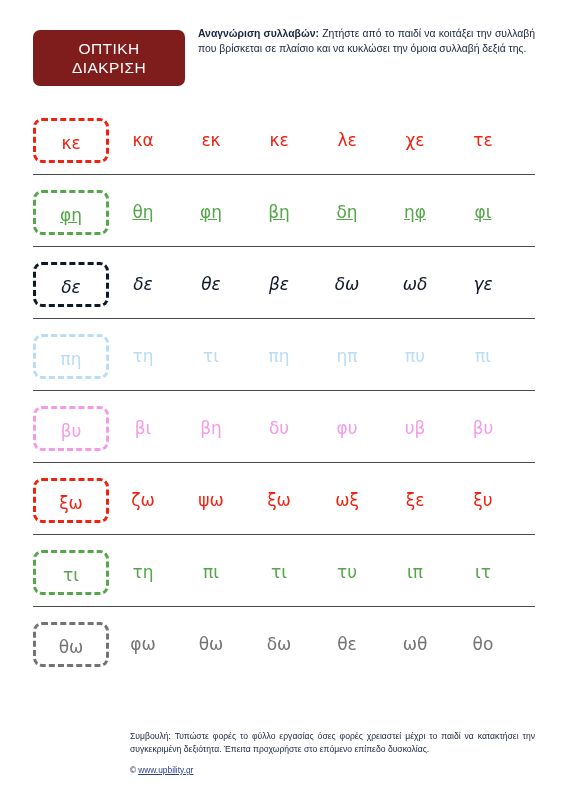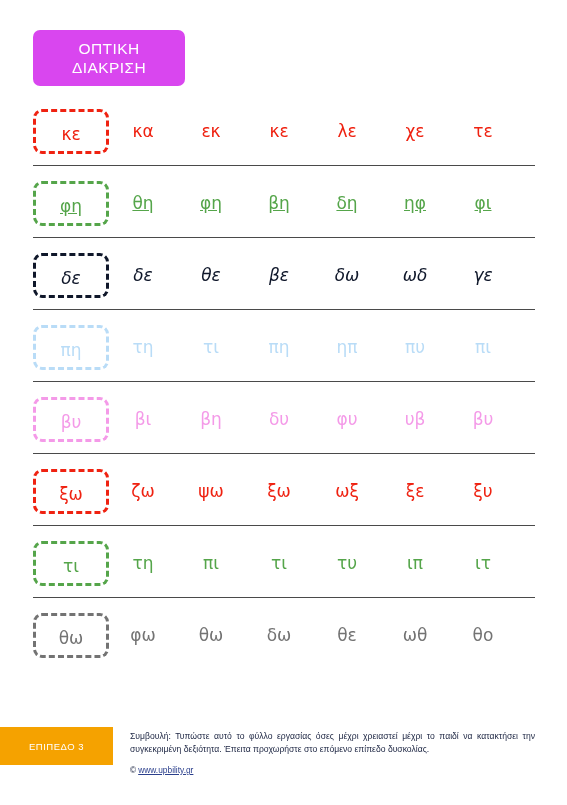--- a/index.html
+++ b/index.html
@@ -20,21 +20,21 @@
   .header {
     position: absolute;
     left: 0; top: 0;
     width: 567px;
     height: 100px;
   }
   .title-badge {
     position: absolute;
     left: 33px; top: 30px;
     width: 152px; height: 56px;
-    background: #d946ef;
+    background: #7f1d1d;
     border-radius: 7px;
     display: flex;
     flex-direction: column;
     align-items: center;
     justify-content: center;
     color: #ffffff;
     font-size: 15.5px;
     line-height: 19px;
     letter-spacing: 0.4px;
     font-family: "Liberation Sans", sans-serif;
@@ -51,21 +51,21 @@
     color: #1a2340;
     font-family: "Liberation Sans", sans-serif;
   }
   .instructions .lead {
     font-weight: bold;
   }
 
   
   .rows {
     position: absolute;
-    left: 0; top: 103px;
+    left: 0; top: 112px;
     width: 567px;
   }
   .row {
     position: relative;
     height: 72px;
   }
   .row-inner {
     position: absolute;
     left: 33px; top: 0;
     width: 502px;
@@ -142,20 +142,23 @@
     color: #2b3f8c;
   }
 </style>
 </head>
 <body>
 
 <div class="header">
   <div class="title-badge">
     <span>ΟΠΤΙΚΗ</span>
     <span>ΔΙΑΚΡΙΣΗ</span>
+  </div>
+  <div class="instructions">
+    <span class="lead">Αναγνώριση συλλαβών:</span><span> Ζητήστε από το παιδί να κοιτάξει την συλλαβή που βρίσκεται σε πλαίσιο και να κυκλώσει την όμοια συλλαβή δεξιά της.</span>
   </div>
 </div>
 
 <div class="rows" id="rows-container">
     <div class="row">
       <div class="row-inner" style="color: rgb(239, 34, 17);">
         <div class="cell target">κε</div>
         <div class="cell">κα</div>
         <div class="cell">εκ</div>
         <div class="cell">κε</div>
@@ -244,23 +247,20 @@
         <div class="cell">θω</div>
         <div class="cell">δω</div>
         <div class="cell">θε</div>
         <div class="cell">ωθ</div>
         <div class="cell">θο</div>
       </div>
     </div>
   </div>
 
 <div class="footer">
-  <div class="level-badge">
-    <span>ΕΠΙΠΕΔΟ 3</span>
-  </div>
   <div class="tip">
-    <span class="lead">Συμβουλή:</span><span> Τυπώστε αυτό το φύλλο εργασίας όσες μέχρι χρειαστεί μέχρι το παιδί να κατακτήσει την συγκεκριμένη δεξιότητα. Έπειτα προχωρήστε στο επόμενο επίπεδο δυσκολίας.</span>
+    <span class="lead">Συμβουλή:</span><span> Τυπώστε φορές το φύλλο εργασίας όσες φορές χρειαστεί μέχρι το παιδί να κατακτήσει την συγκεκριμένη δεξιότητα. Έπειτα προχωρήστε στο επόμενο επίπεδο δυσκολίας.</span>
   </div>
   <div class="credit">
     <span>©</span>
     <a href="#">www.upbility.gr</a>
   </div>
 </div>
 
 </body></html>

